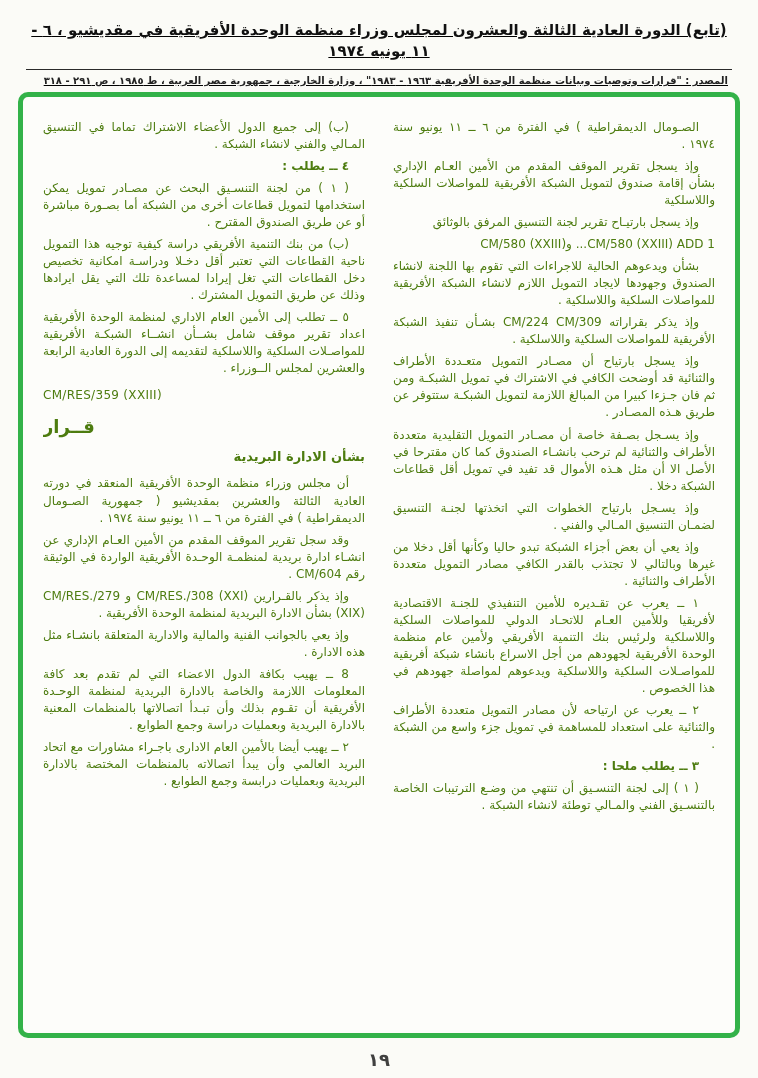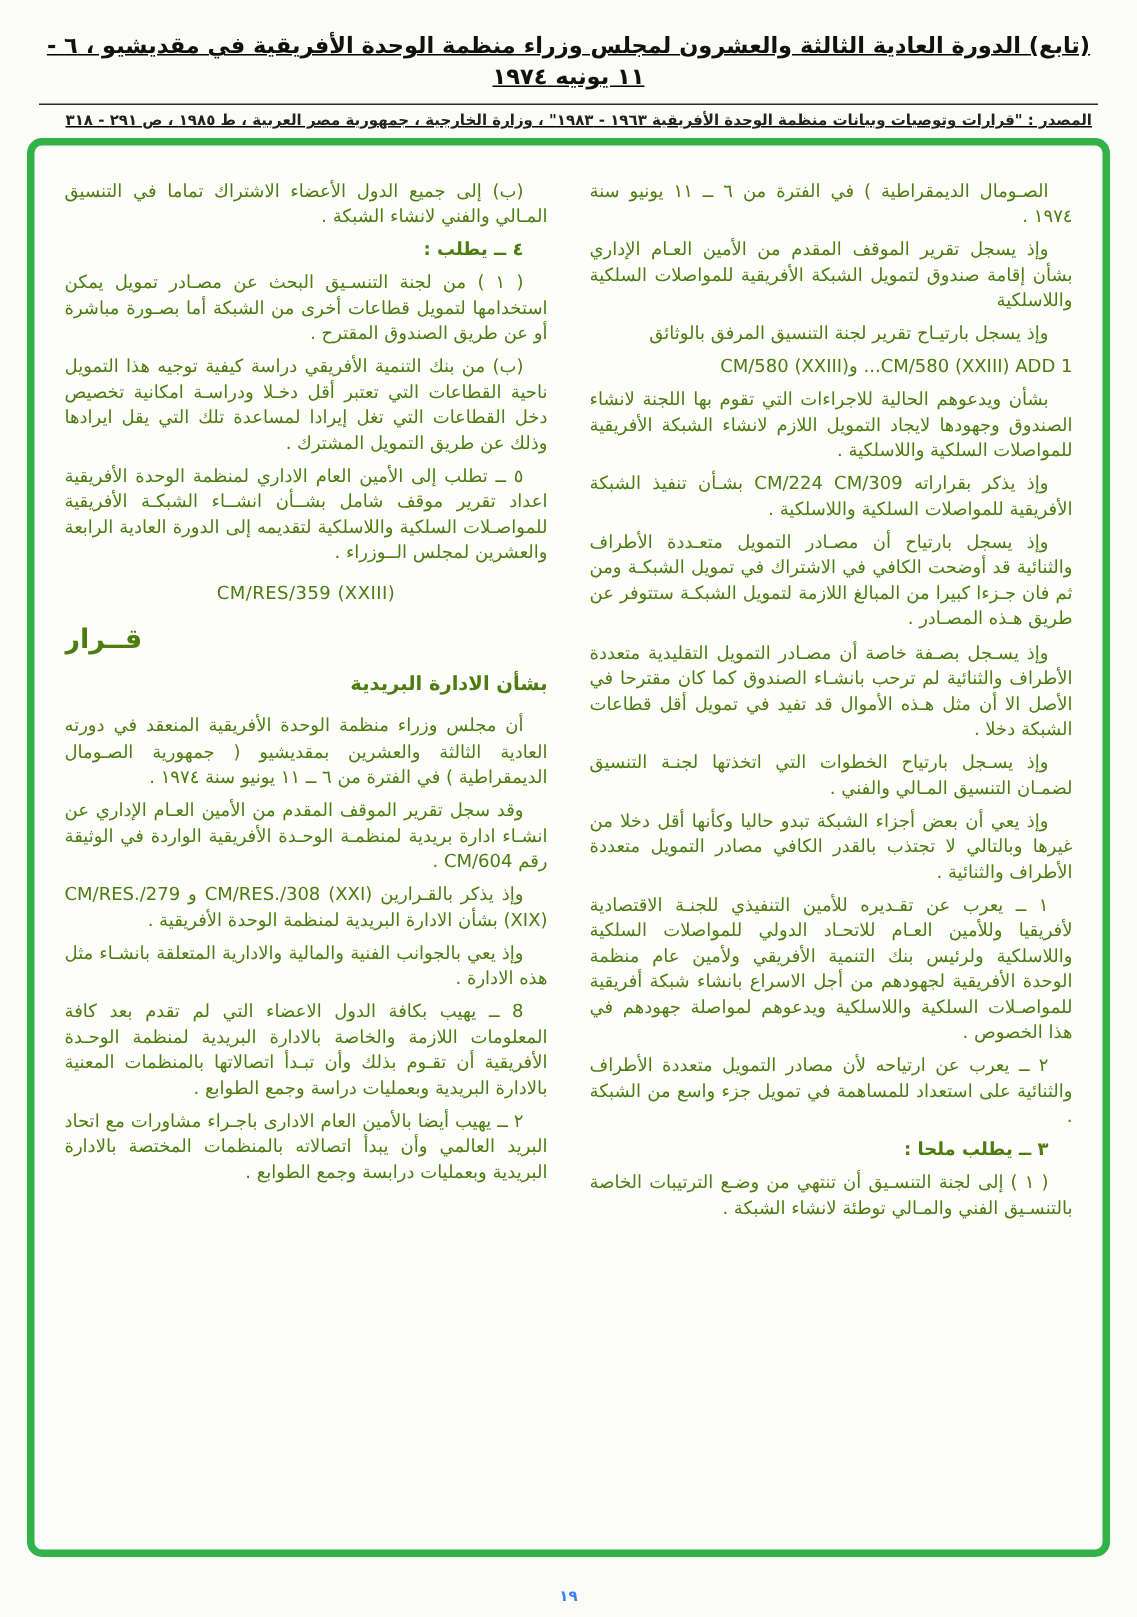--- a/index.html
+++ b/index.html
@@ -64,21 +64,21 @@
     overflow: hidden;
   }
   .col p {
     margin: 0 0 5px 0;
     text-indent: 16px;
   }
   .col p.no-indent { text-indent: 0; }
   .bold-line { font-weight: bold; }
   .doc-code {
     direction: ltr;
-    text-align: center;
+    text-align: left;
     text-indent: 0 !important;
     font-size: 12px;
     margin: 10px 0 8px 0 !important;
     letter-spacing: 0.3px;
   }
   .heading-center {
     text-align: left;
     font-weight: bold;
     font-size: 18px;
     letter-spacing: 4px;
@@ -89,23 +89,23 @@
     font-weight: bold;
     font-size: 13px;
     text-indent: 0 !important;
     margin: 0 0 9px 0 !important;
   }
   .page-number {
     position: absolute;
     bottom: 8px;
     left: 0; right: 0;
     text-align: center;
-    font-size: 10px;
+    font-size: 18px;
     font-weight: bold;
-    color: #3b82f6;
+    color: #404040;
   }
 </style>
 </head>
 <body>
 
 <div class="page">
 
   <div class="header">
     <div class="header-title">(تابع) الدورة العادية الثالثة والعشرون لمجلس وزراء منظمة الوحدة الأفريقية في مقديشيو ، ٦ - ١١ يونيه ١٩٧٤</div>
     <div class="header-divider"></div>

